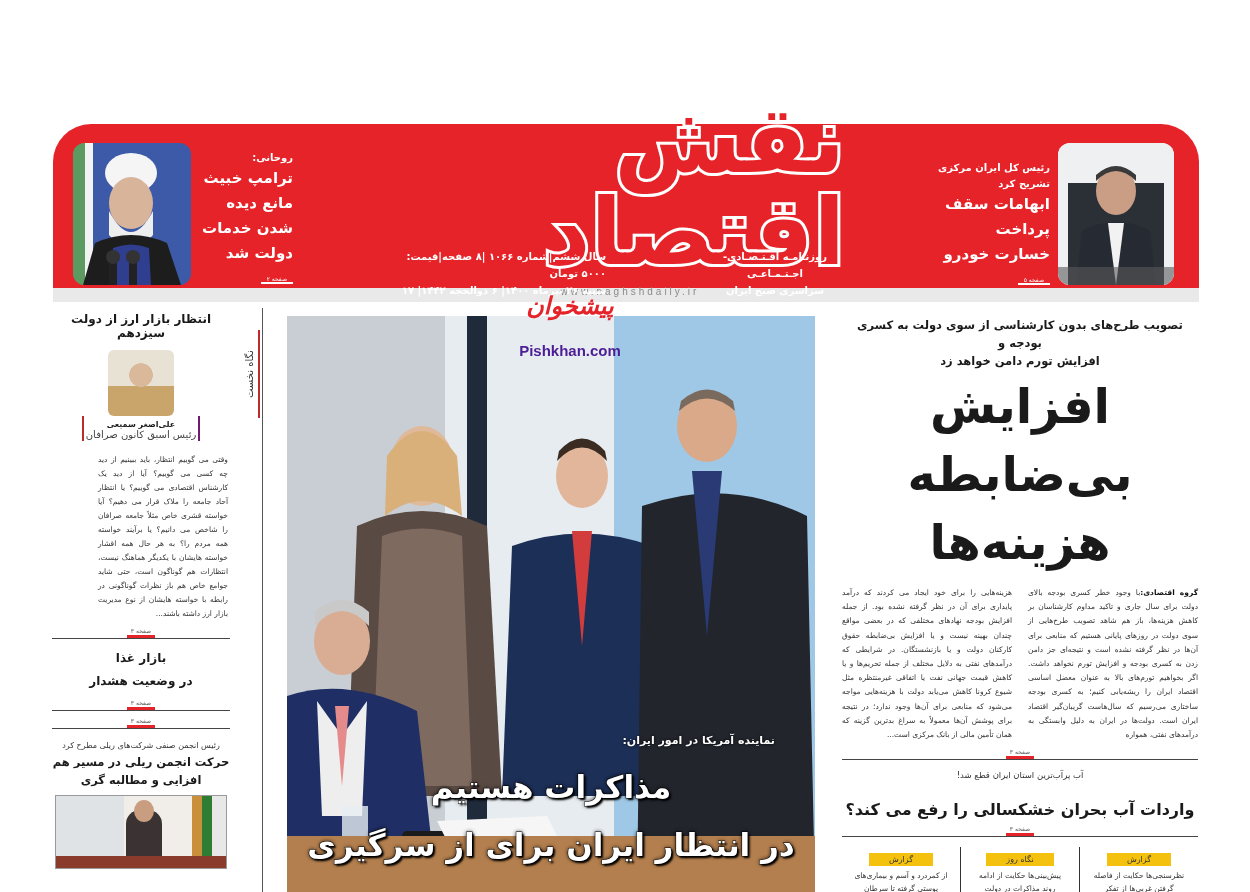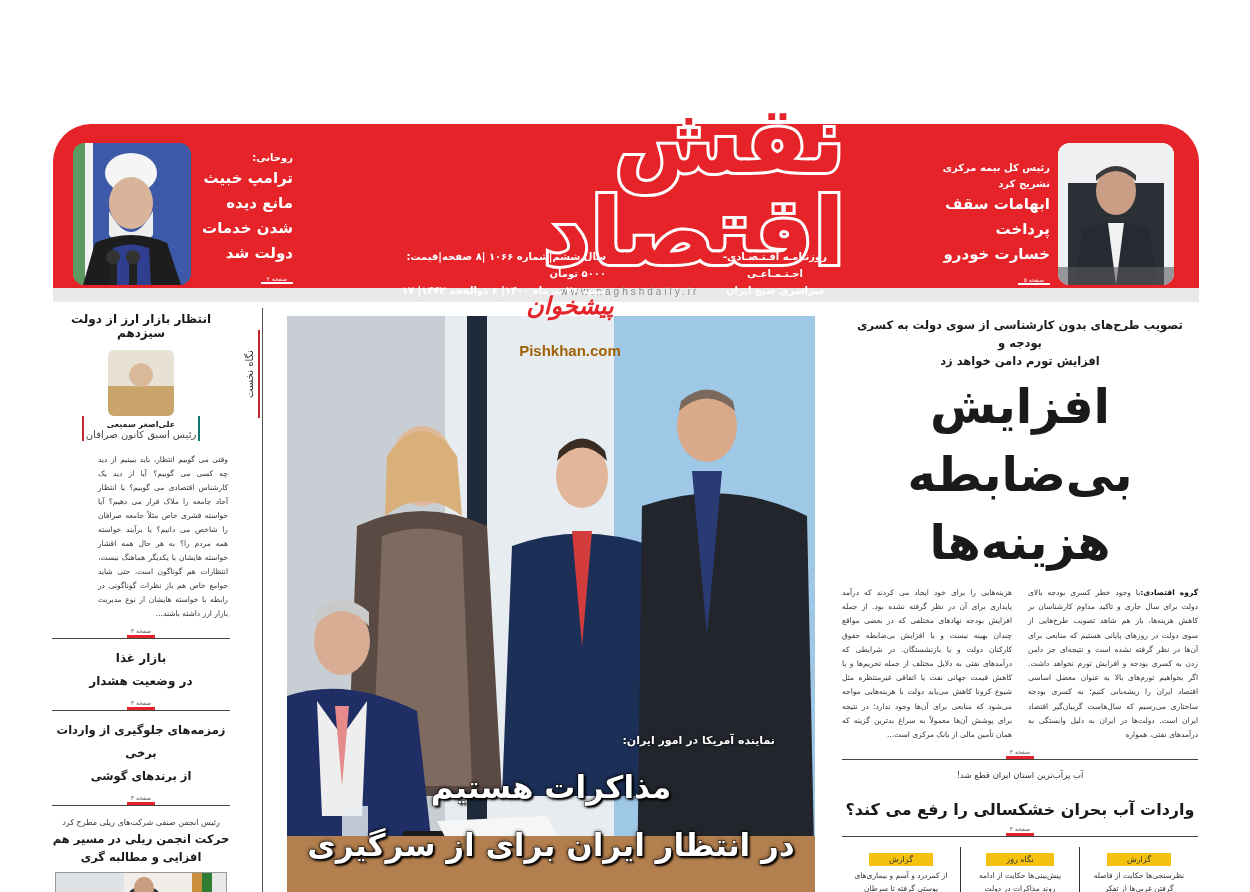--- a/index.html
+++ b/index.html
@@ -63,21 +63,21 @@
 
   
   .left-col { position: absolute; left: 52px; top: 308px; width: 178px; }
   .lc-title { font-size: 12px; font-weight: bold; text-align: center; margin-top: 4px; }
   .lc-photo {
     margin: 10px auto 0; width: 66px; height: 66px; border-radius: 6px;
     background: radial-gradient(circle at 50% 38%, #d9b99a 0 22%, transparent 23%), linear-gradient(180deg, #e8e2d4 0 55%, #c9a56b 55% 100%);
   }
   .lc-name { text-align: center; font-size: 8px; font-weight: bold; margin-top: 3px; }
   .lc-role { text-align: center; font-size: 10px; color: #444; }
-  .lc-namebox { position: relative; margin: 0 auto; width: 118px; border-left: 2px solid #c1272d; border-right: 2px solid #0f766e; padding: 1px 0; }
+  .lc-namebox { position: relative; margin: 0 auto; width: 118px; border-left: 2px solid #c1272d; border-right: 2px solid #701a75; padding: 1px 0; }
   .lc-body { font-size: 7.5px; line-height: 14px; text-align: justify; color: #333; margin-top: 12px; padding: 0 2px; margin-left: 44px; }
   .page-ref { text-align: center; font-size: 6px; color: #555; margin-top: 6px; }
   .page-ref-bar { width: 28px; height: 3px; background: #e52329; margin: 1px auto 0; }
   .hr { height: 1px; background: #444; }
   .lc-item-title { font-size: 12px; font-weight: bold; text-align: center; line-height: 23px; margin-top: 8px; }
   .lc-kicker { font-size: 8px; text-align: center; color: #333; margin-top: 12px; }
   .lc-photo2 {
     margin: 6px auto 0; width: 172px; height: 74px;
     background: linear-gradient(90deg, #dfe3e6 0 40%, #f1eee9 40% 80%, #c98f3a 80% 86%, #2e7d32 86% 92%, #e8e8e8 92% 100%);
     border: 1px solid #999;
@@ -112,21 +112,21 @@
     position: absolute; left: 10px; top: 442px; width: 508px; text-align: center;
     color: #fff; font-size: 31px; font-weight: bold; line-height: 58px;
     -webkit-text-stroke: 1px #000; paint-order: stroke fill;
     text-shadow: 0 0 4px #000, 2px 2px 2px #000;
   }
 
   .pishkhan {
     position: absolute; left: 510px; top: 292px; width: 120px; height: 70px; direction: ltr;
   }
   .pishkhan-fa { position: absolute; left: 0; top: 0; width: 120px; text-align: center; color: #e52329; font-size: 24px; font-weight: bold; font-style: italic; direction: rtl; }
-  .pishkhan-en { position: absolute; left: 0; top: 50px; width: 120px; text-align: center; color: #a16207; font-family: "Liberation Sans", sans-serif; font-size: 15px; font-weight: bold; }
+  .pishkhan-en { position: absolute; left: 0; top: 50px; width: 120px; text-align: center; color: #4c1d95; font-family: "Liberation Sans", sans-serif; font-size: 15px; font-weight: bold; }
 
   
   .right-col { position: absolute; left: 842px; top: 308px; width: 356px; }
   .rc-kicker { font-size: 11.5px; font-weight: bold; text-align: center; line-height: 18px; margin-top: 8px; }
   .rc-headline { font-size: 48px; font-weight: bold; text-align: center; line-height: 68px; letter-spacing: -1px; margin-top: 2px; }
   .rc-body { display: flex; flex-direction: row; gap: 16px; margin-top: 10px; }
   .rc-body-col { flex: 1; font-size: 7.5px; line-height: 14.2px; text-align: justify; color: #333; }
   .rc-body-col b { color: #111; }
   .rc-item-kicker { font-size: 8.5px; text-align: center; color: #333; margin-top: 10px; }
   .rc-item-title { font-size: 16px; font-weight: bold; text-align: center; margin-top: 20px; }
@@ -165,21 +165,21 @@
       <rect x="0" y="0" width="116" height="142" fill="#eef0f2"></rect>
       <rect x="10" y="40" width="96" height="102" fill="#2b2f36"></rect>
       <ellipse cx="58" cy="48" rx="20" ry="24" fill="#c99e85"></ellipse>
       <path d="M38 38 Q58 18 78 38 L78 32 Q58 14 38 32Z" fill="#3a3a3a"></path>
       <path d="M18 142 L24 88 Q58 70 92 88 L98 142Z" fill="#262a33"></path>
       <path d="M50 80 L58 142 L66 80Z" fill="#f2f2f2"></path>
       <rect x="0" y="124" width="116" height="18" fill="#5a5a5a" opacity="0.6"></rect>
     </svg>
   </div>
   <div class="teaser-text teaser-right-text">
-    <div class="teaser-kicker">رئیس کل بیمه مرکزی</div>
+    <div class="teaser-kicker">رئیس کل ایران مرکزی</div>
     <div class="teaser-kicker">تشریح کرد</div>
     <div class="teaser-title">ابهامات سقف</div>
     <div class="teaser-title">پرداخت</div>
     <div class="teaser-title">خسارت خودرو</div>
     <div class="teaser-page">صفحه ۵</div>
   </div>
 
   <div class="teaser-photo teaser-left-photo">
     <svg width="118" height="142" viewBox="0 0 118 142">
       <rect x="0" y="0" width="12" height="142" fill="#5b9a60"></rect>
@@ -225,24 +225,20 @@
       <div class="lc-item-title">
         <div>بازار غذا</div>
         <div>در وضعیت هشدار</div>
       </div>
       <div class="page-ref">صفحه ۳</div>
       <div class="page-ref-bar"></div>
     </div>
     <div class="hr"></div>
 
     <div>
-      <div class="lc-item-title" style="font-size:11.5px;">
-        <div>زمزمه‌های جلوگیری از واردات برخی</div>
-        <div>از برندهای گوشی</div>
-      </div>
       <div class="page-ref">صفحه ۳</div>
       <div class="page-ref-bar"></div>
     </div>
     <div class="hr"></div>
 
     <div>
       <div class="lc-kicker">رئیس انجمن صنفی شرکت‌های ریلی مطرح کرد</div>
       <div class="lc-item-title" style="line-height:18px; margin-top:3px; font-size:11.5px;">
         <div>حرکت انجمن ریلی در مسیر هم</div>
         <div>افزایی و مطالبه گری</div>

